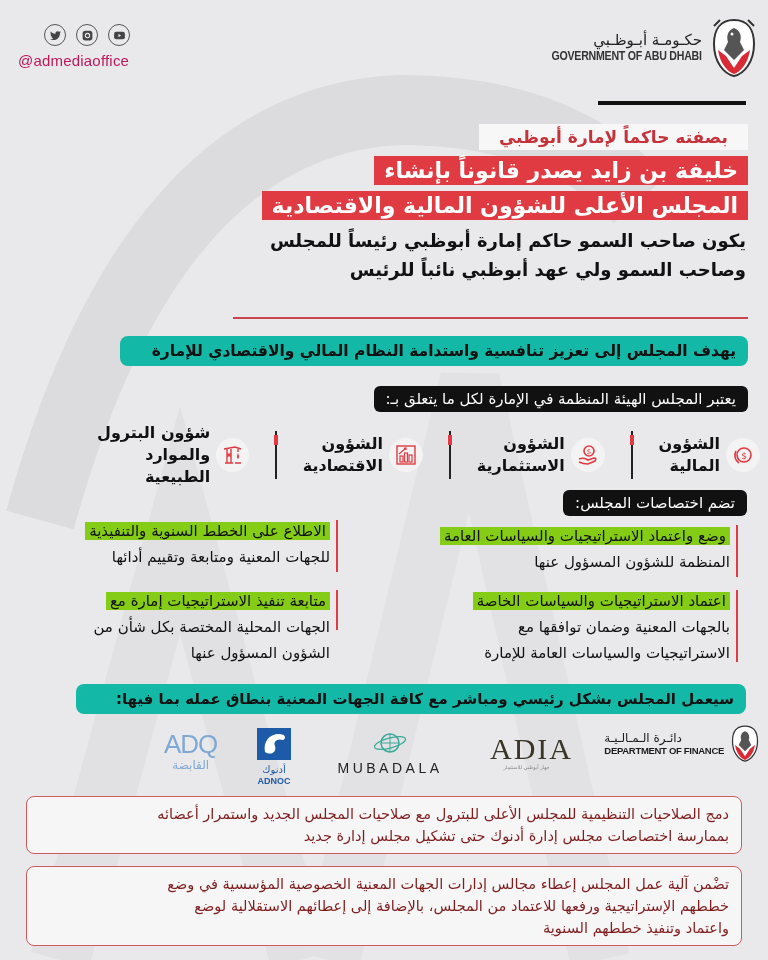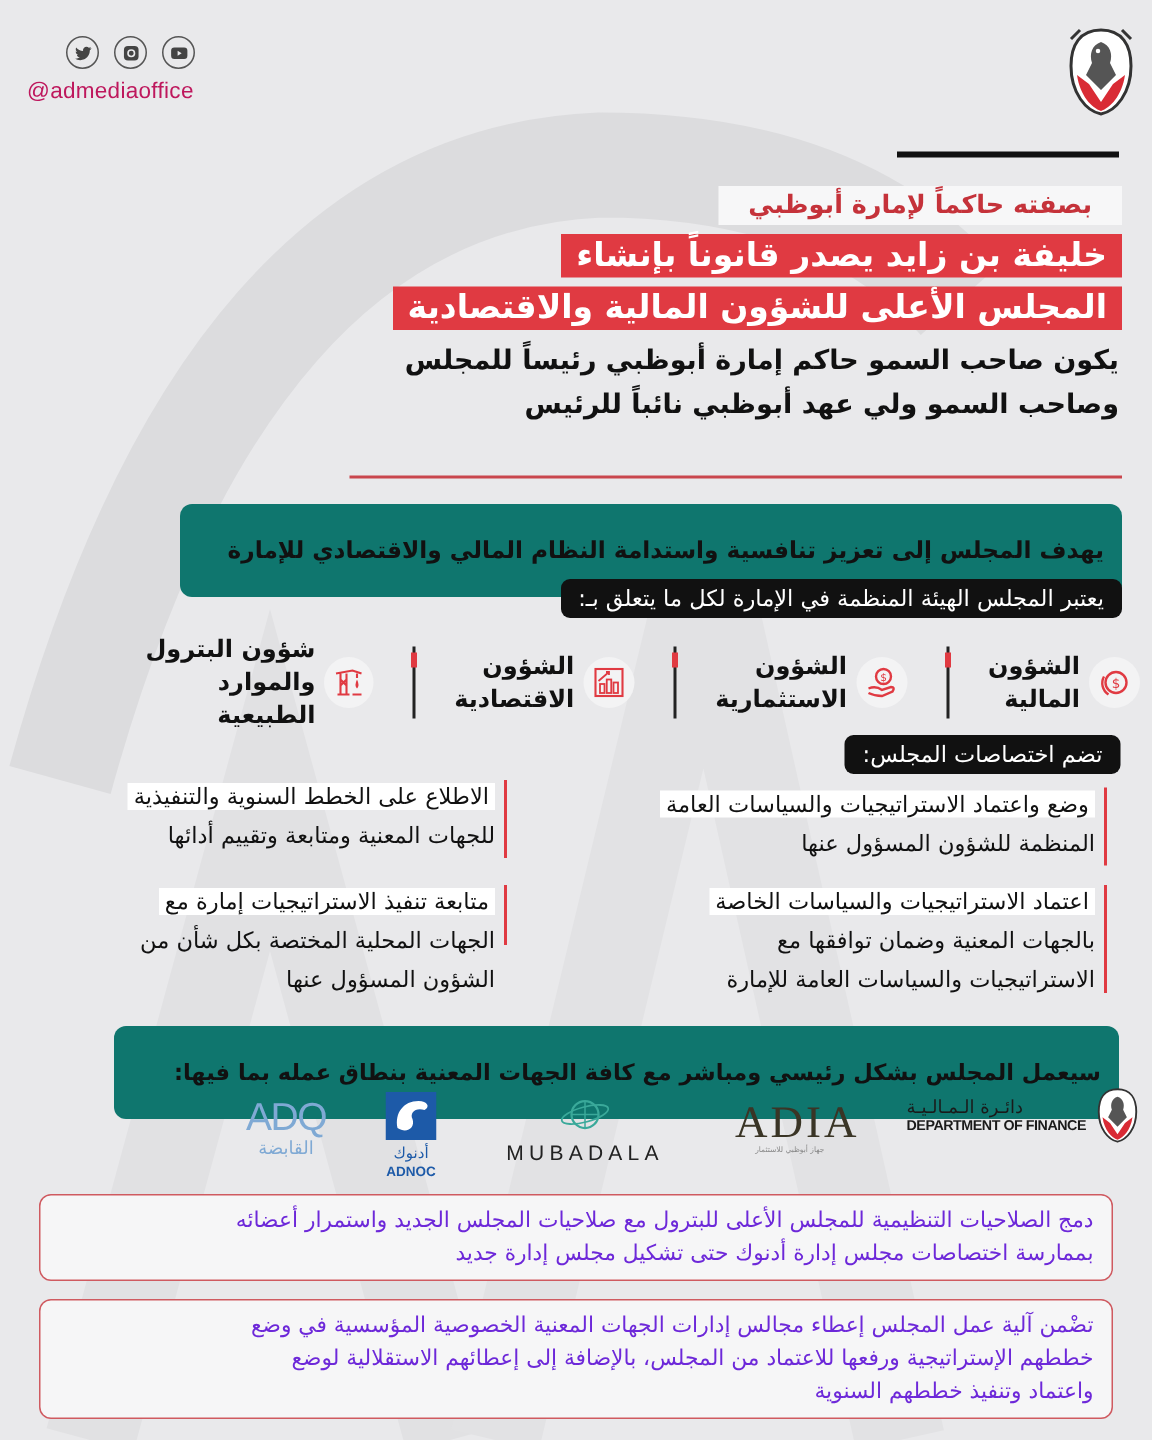--- a/index.html
+++ b/index.html
@@ -27,44 +27,44 @@
   .emblem { width: 48px; height: 62px; }
   .gov-rule { position: absolute; right: 22px; top: 101px; width: 148px; height: 4px; background: #111; }
 
   
   .headline { position: absolute; right: 20px; top: 124px; width: 560px; }
   .sub-tag { display: inline-block; background: #f7f7f8; color: #c5323a; font-size: 17px; font-weight: bold; padding: 3px 20px; float: right; clear: both; }
   .red-line { display: inline-block; background: #e03a42; color: #fff; font-size: 22px; font-weight: bold; padding: 2px 10px; float: right; clear: both; margin-top: 6px; white-space: nowrap; }
   .lead { clear: both; font-size: 18px; font-weight: bold; color: #111; line-height: 29px; padding-top: 6px; padding-right: 2px; }
   .divider-red { position: absolute; right: 20px; top: 317px; width: 515px; height: 2px; background: #c9464d; }
 
-  .pill-gray { position: absolute; background: #0f766e; border-radius: 8px; font-size: 15.5px; font-weight: bold; color: #111; padding: 22px 12px; white-space: nowrap; }
+  .pill-gray { position: absolute; background: #14b8a6; border-radius: 8px; font-size: 15.5px; font-weight: bold; color: #111; padding: 6px 12px; white-space: nowrap; }
   .pill-black { position: absolute; background: #111; color: #fff; border-radius: 6px; font-size: 15px; padding: 4px 12px; white-space: nowrap; }
 
   
   .cats { position: absolute; right: 8px; top: 422px; width: 680px; display: flex; flex-direction: row-reverse; align-items: center; }
   .cat { display: flex; flex-direction: row-reverse; align-items: center; gap: 6px; }
   .cat-ico { width: 34px; height: 34px; border-radius: 50%; background: #f3f3f4; display: flex; align-items: center; justify-content: center; }
   .cat-ico svg { width: 24px; height: 24px; }
   .cat-label { font-size: 16px; font-weight: bold; line-height: 22px; direction: rtl; text-align: right; color: #111; }
   .vsep { width: 2px; height: 48px; background: #222; margin: 0 26px; position: relative; }
   .vsep::after { content: ""; position: absolute; left: -1px; top: 4px; width: 4px; height: 10px; background: #e03a42; }
 
   
   .comp { position: absolute; direction: rtl; text-align: right; font-size: 15px; color: #111; }
   .comp-line { display: block; line-height: 26px; }
   .comp-bar { position: absolute; right: -8px; top: 2px; width: 2px; background: #e03a42; }
-  .hl { background: #ffffff; padding: 0 4px; }
+  .hl { background: #84cc16; padding: 0 4px; }
 
   
   .logos { position: absolute; left: 150px; top: 722px; width: 610px; height: 70px; }
   .logo { position: absolute; top: 0; }
 
   
-  .note { position: absolute; left: 26px; right: 26px; background: #f6f6f7; border: 1.5px solid #cf5a60; border-radius: 8px; direction: rtl; text-align: right; font-size: 14.5px; color: #6d28d9; line-height: 22px; padding: 6px 12px; }
+  .note { position: absolute; left: 26px; right: 26px; background: #f6f6f7; border: 1.5px solid #cf5a60; border-radius: 8px; direction: rtl; text-align: right; font-size: 14.5px; color: #7f1d1d; line-height: 22px; padding: 6px 12px; }
 </style>
 </head>
 <body>
 
 <svg class="bg-shape" width="768" height="960" style="left:0;top:0;">
   <path d="M40 520 Q 150 120 400 110 Q 560 110 640 200" fill="none" stroke="#dcdcde" stroke-width="70"></path>
   <path d="M60 960 L 180 520 L 300 960" fill="none" stroke="#e1e1e3" stroke-width="60"></path>
   <path d="M330 960 L 470 380 L 600 960" fill="none" stroke="#e2e2e4" stroke-width="60"></path>
 </svg>
 
@@ -85,20 +85,24 @@
       <svg viewBox="0 0 24 24">
           <rect x="2" y="5" width="20" height="14" rx="4" fill="#444"></rect>
           <path d="M10 9 L15 12 L10 15z" fill="#e9e9eb"></path>
         </svg>
     </div>
   </div>
   <div class="handle">@admediaoffice</div>
 </div>
 
 <div class="gov">
+  <div class="gov-text">
+    <div class="gov-ar">حكـومـة أبـوظـبي</div>
+    <div class="gov-en">GOVERNMENT OF ABU DHABI</div>
+  </div>
   <svg class="emblem" viewBox="0 0 48 62">
     <path d="M24 4 C 10 4 4 14 4 28 C 4 46 14 58 24 60 C 34 58 44 46 44 28 C 44 14 38 4 24 4z" fill="#fff" stroke="#333" stroke-width="2"></path>
     <path d="M8 34 C 10 48 18 56 24 58 C 30 56 38 48 40 34 L 32 40 L 24 52 L 16 40z" fill="#d92b35"></path>
     <path d="M24 12 C 18 14 16 20 18 26 L 14 34 L 24 44 L 34 34 L 30 26 C 32 20 30 14 24 12z" fill="#555"></path>
     <circle cx="22" cy="18" r="1.5" fill="#fff"></circle>
     <path d="M4 10 L 10 4 M 44 10 L 38 4" stroke="#333" stroke-width="2"></path>
   </svg>
 </div>
 <div class="gov-rule"></div>
 

